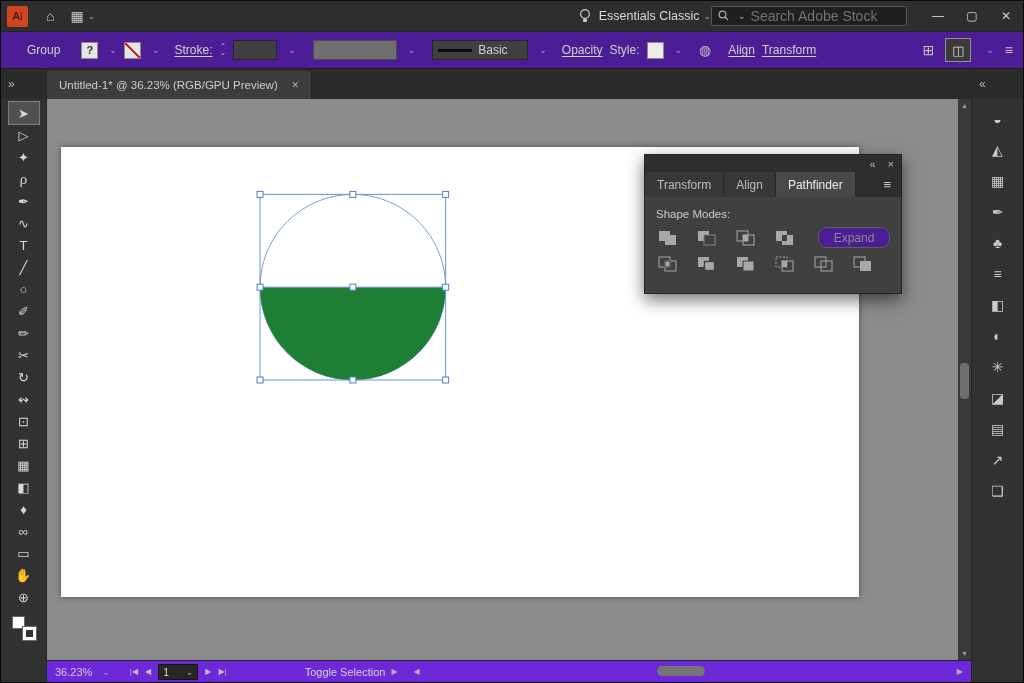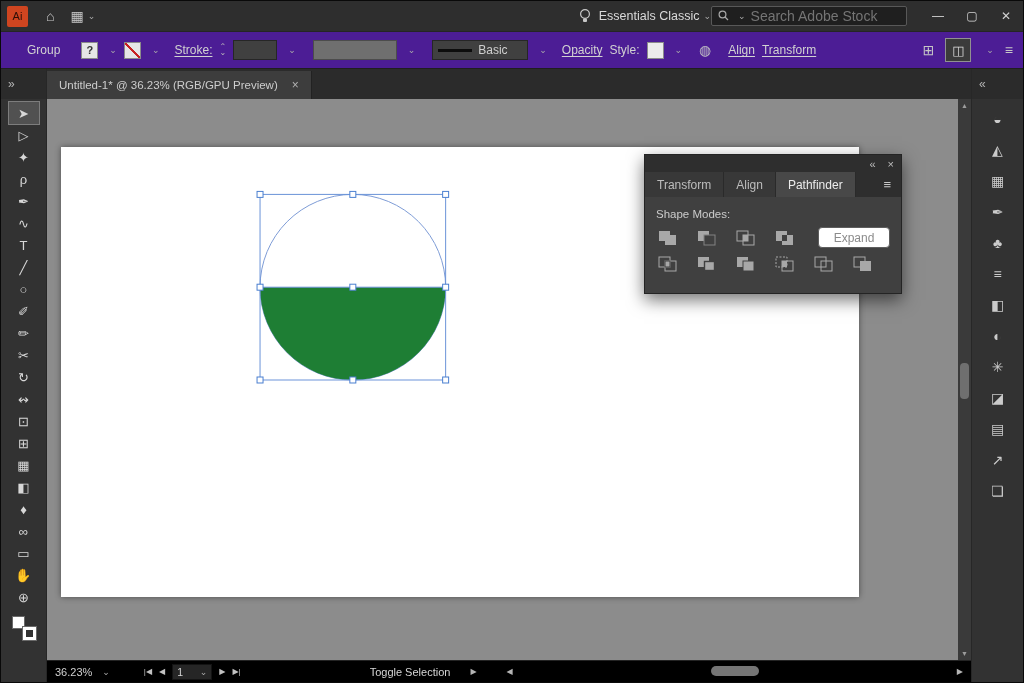--- a/index.html
+++ b/index.html
@@ -60,27 +60,27 @@
 .pf-panel{position:absolute;left:597px;top:55px;width:258px;background:#404040;box-shadow:0 6px 16px rgba(0,0,0,.55);border:1px solid #242424;z-index:5}
 .pf-header{height:17px;background:#2e2e2e;display:flex;justify-content:flex-end;align-items:center;gap:12px;padding:0 7px;color:#bfbfbf;font-size:11px}
 .pf-tabs{height:25px;background:#2e2e2e;display:flex;align-items:stretch}
 .pf-tab{display:flex;align-items:center;padding:0 12px;font-size:12px;color:#bdbdbd;background:#383838;border-right:1px solid #2a2a2a}
 .pf-tab.active{background:#484848;color:#ececec}
 .pf-menu{margin-left:auto;padding:0 10px;color:#c8c8c8;font-size:13px;display:flex;align-items:center}
 .pf-body{padding:8px 11px 13px}
 .pf-label{font-size:11.5px;color:#cbcbcb;margin:3px 0 7px}
 .pf-row{display:flex;align-items:center;gap:17px;margin-bottom:7px}
 .pf-btn{width:22px;height:18px;display:flex;align-items:center;justify-content:center}
-.expand-btn{margin-left:auto;width:72px;height:21px;border:1px solid #5e5e5e;border-radius:4px;color:#8b8b8b;font-size:12px;display:flex;align-items:center;justify-content:center;background:#ffffff}
-
-.statusbar{height:22px;flex:0 0 22px;background:#000000;border-top:1px solid #232323;display:flex;align-items:center;font-size:11px;color:#d0d0d0;padding:0 8px;gap:20px}
+.expand-btn{margin-left:auto;width:72px;height:21px;border:1px solid #5e5e5e;border-radius:9px;color:#8b8b8b;font-size:12px;display:flex;align-items:center;justify-content:center;background:#4c1d95}
+
+.statusbar{height:22px;flex:0 0 22px;background:#6d28d9;border-top:1px solid #232323;display:flex;align-items:center;font-size:11px;color:#d0d0d0;padding:0 8px;gap:6px}
 .sb-zoom{display:flex;align-items:center;gap:6px;padding-right:4px}
 .sb-nav{display:flex;align-items:center;gap:7px;margin-left:10px;font-size:8px;color:#c2c2c2}
 .ab-field{width:40px;height:16px;background:#262626;border:1px solid #131313;display:flex;align-items:center;justify-content:space-between;padding:0 4px;font-size:10.5px;color:#d8d8d8}
-.sb-status{margin-left:109px;font-size:11px;color:#d6d6d6}
+.sb-status{margin-left:72px;font-size:11px;color:#d6d6d6}
 .sb-arrow{font-size:8px;color:#b5b5b5}
 .sb-trough{flex:1;height:11px;margin:0 5px;position:relative}
 .sb-thumb{position:absolute;left:44%;top:0;width:48px;height:10px;border-radius:5px;background:#757575}
 </style>
 </head>
 <body>
 
 <div class="app">
 
   <div class="titlebar">

